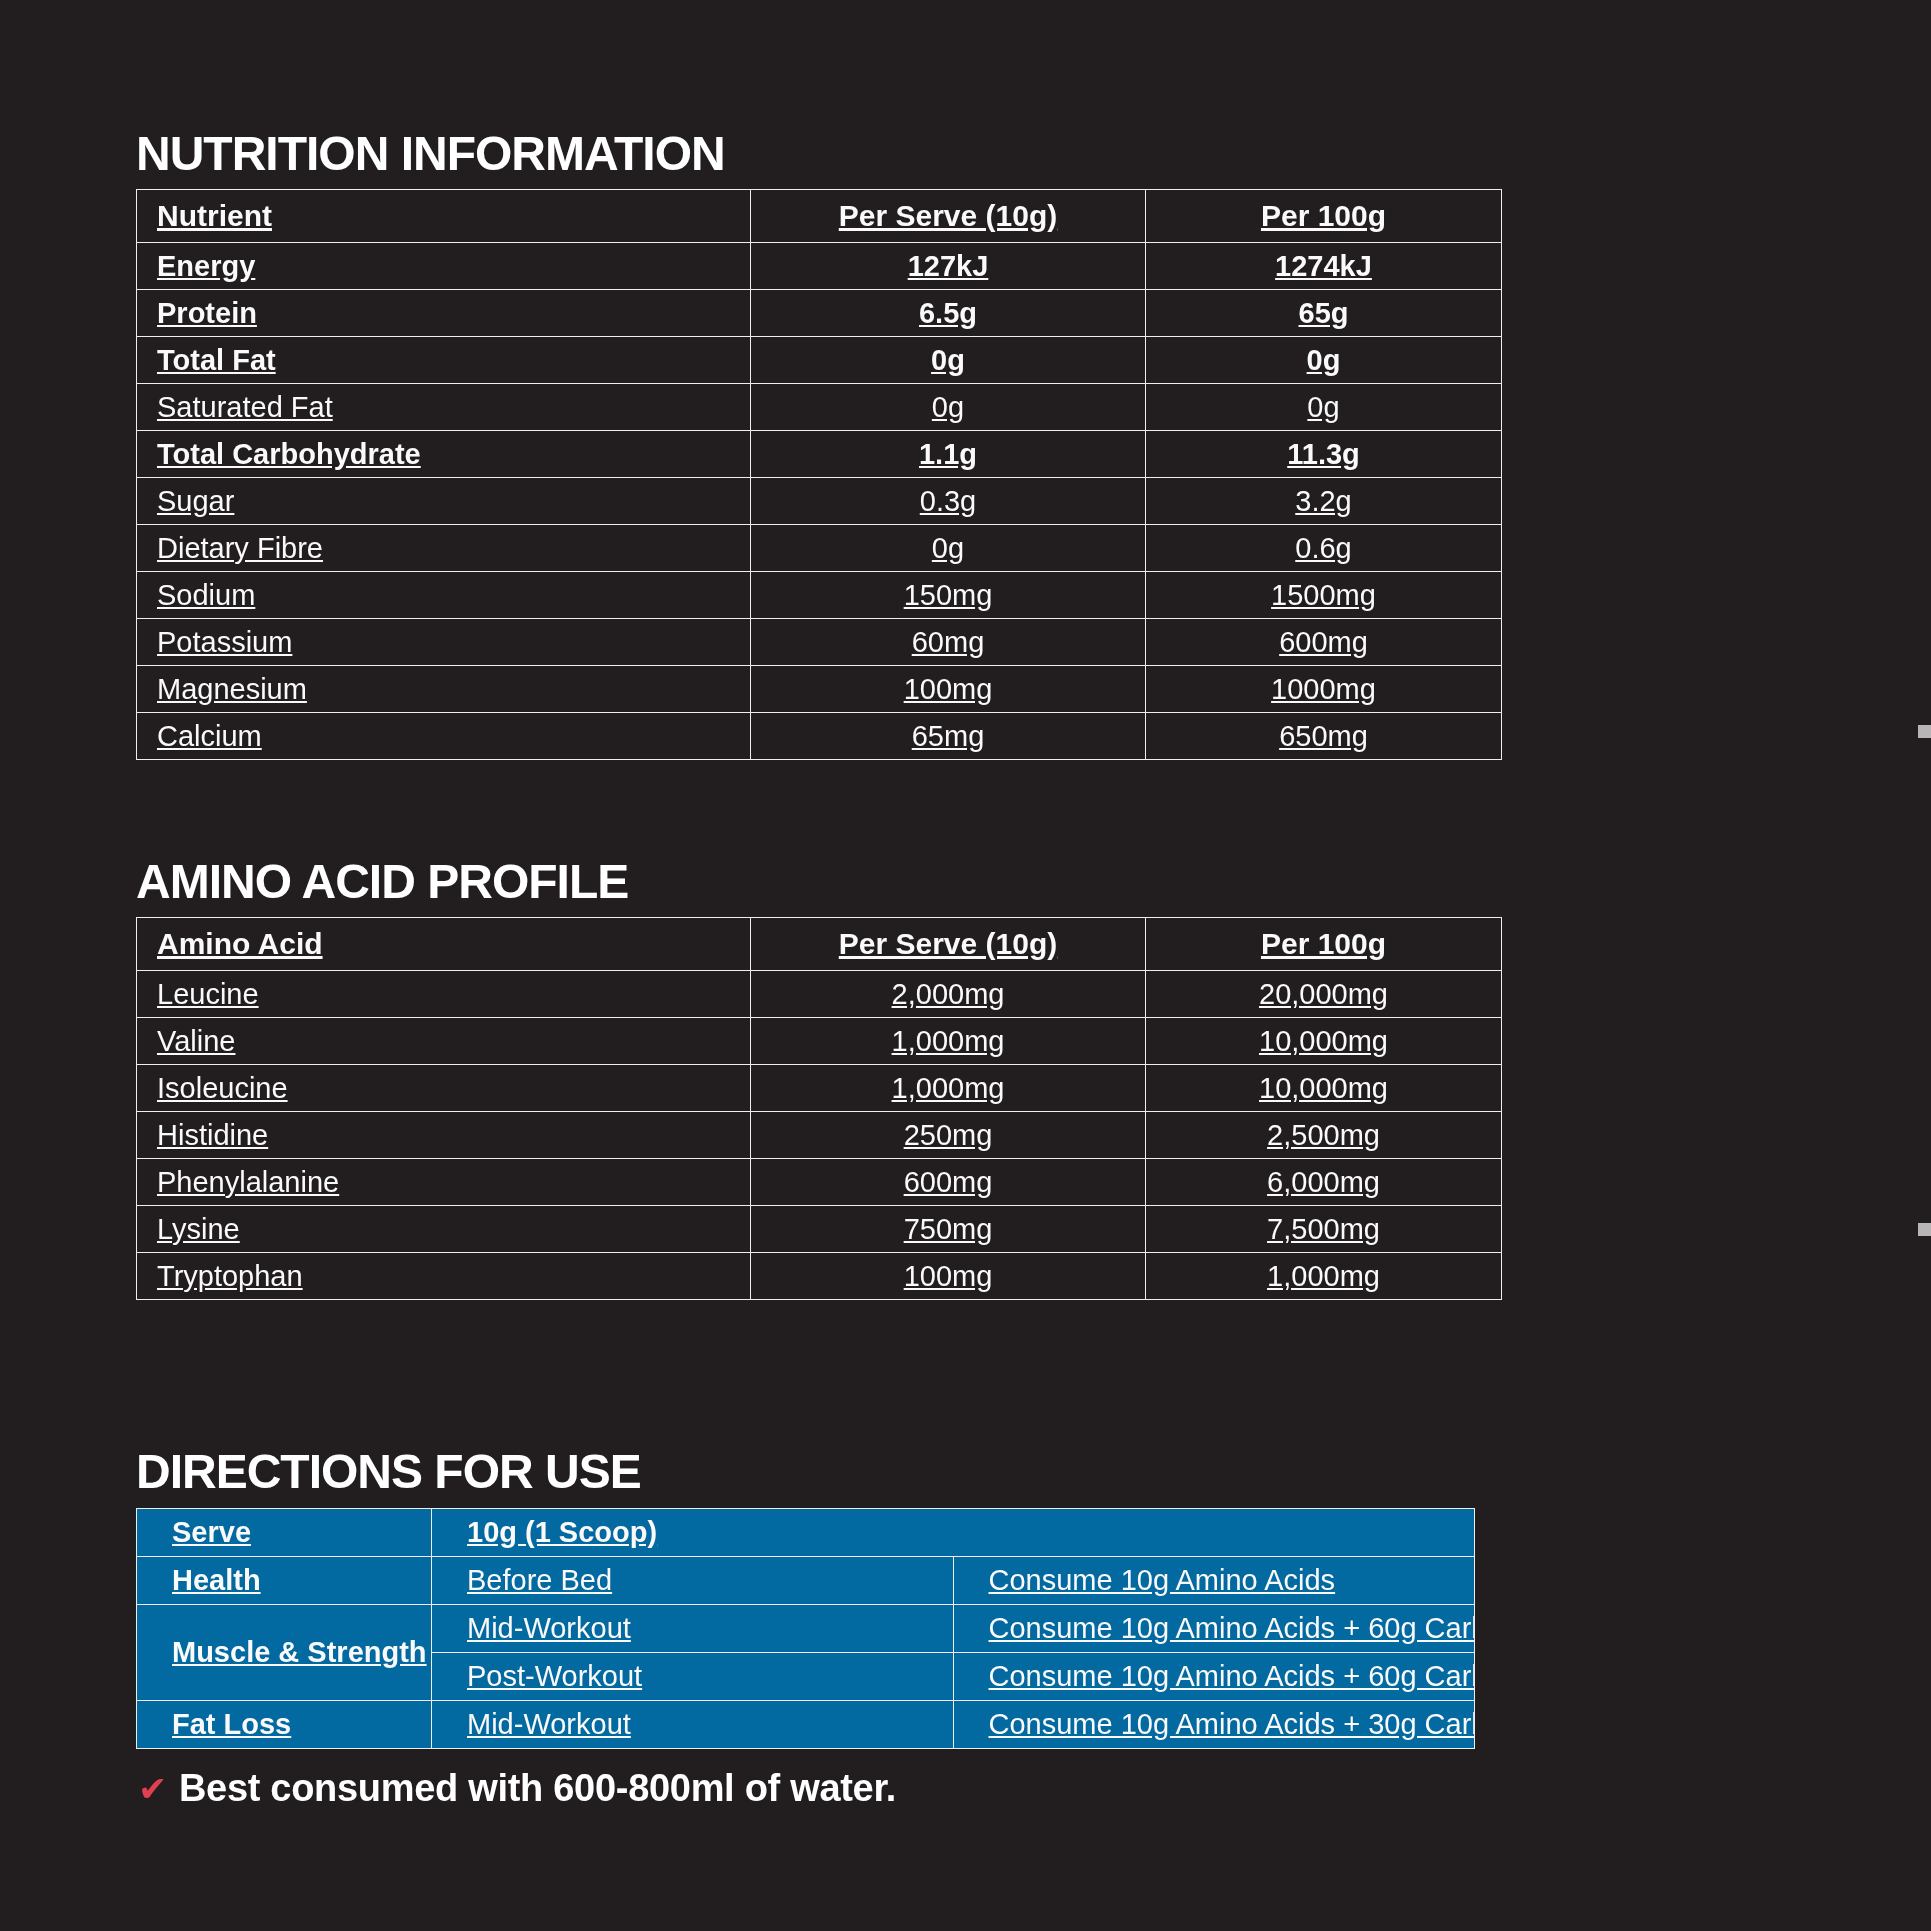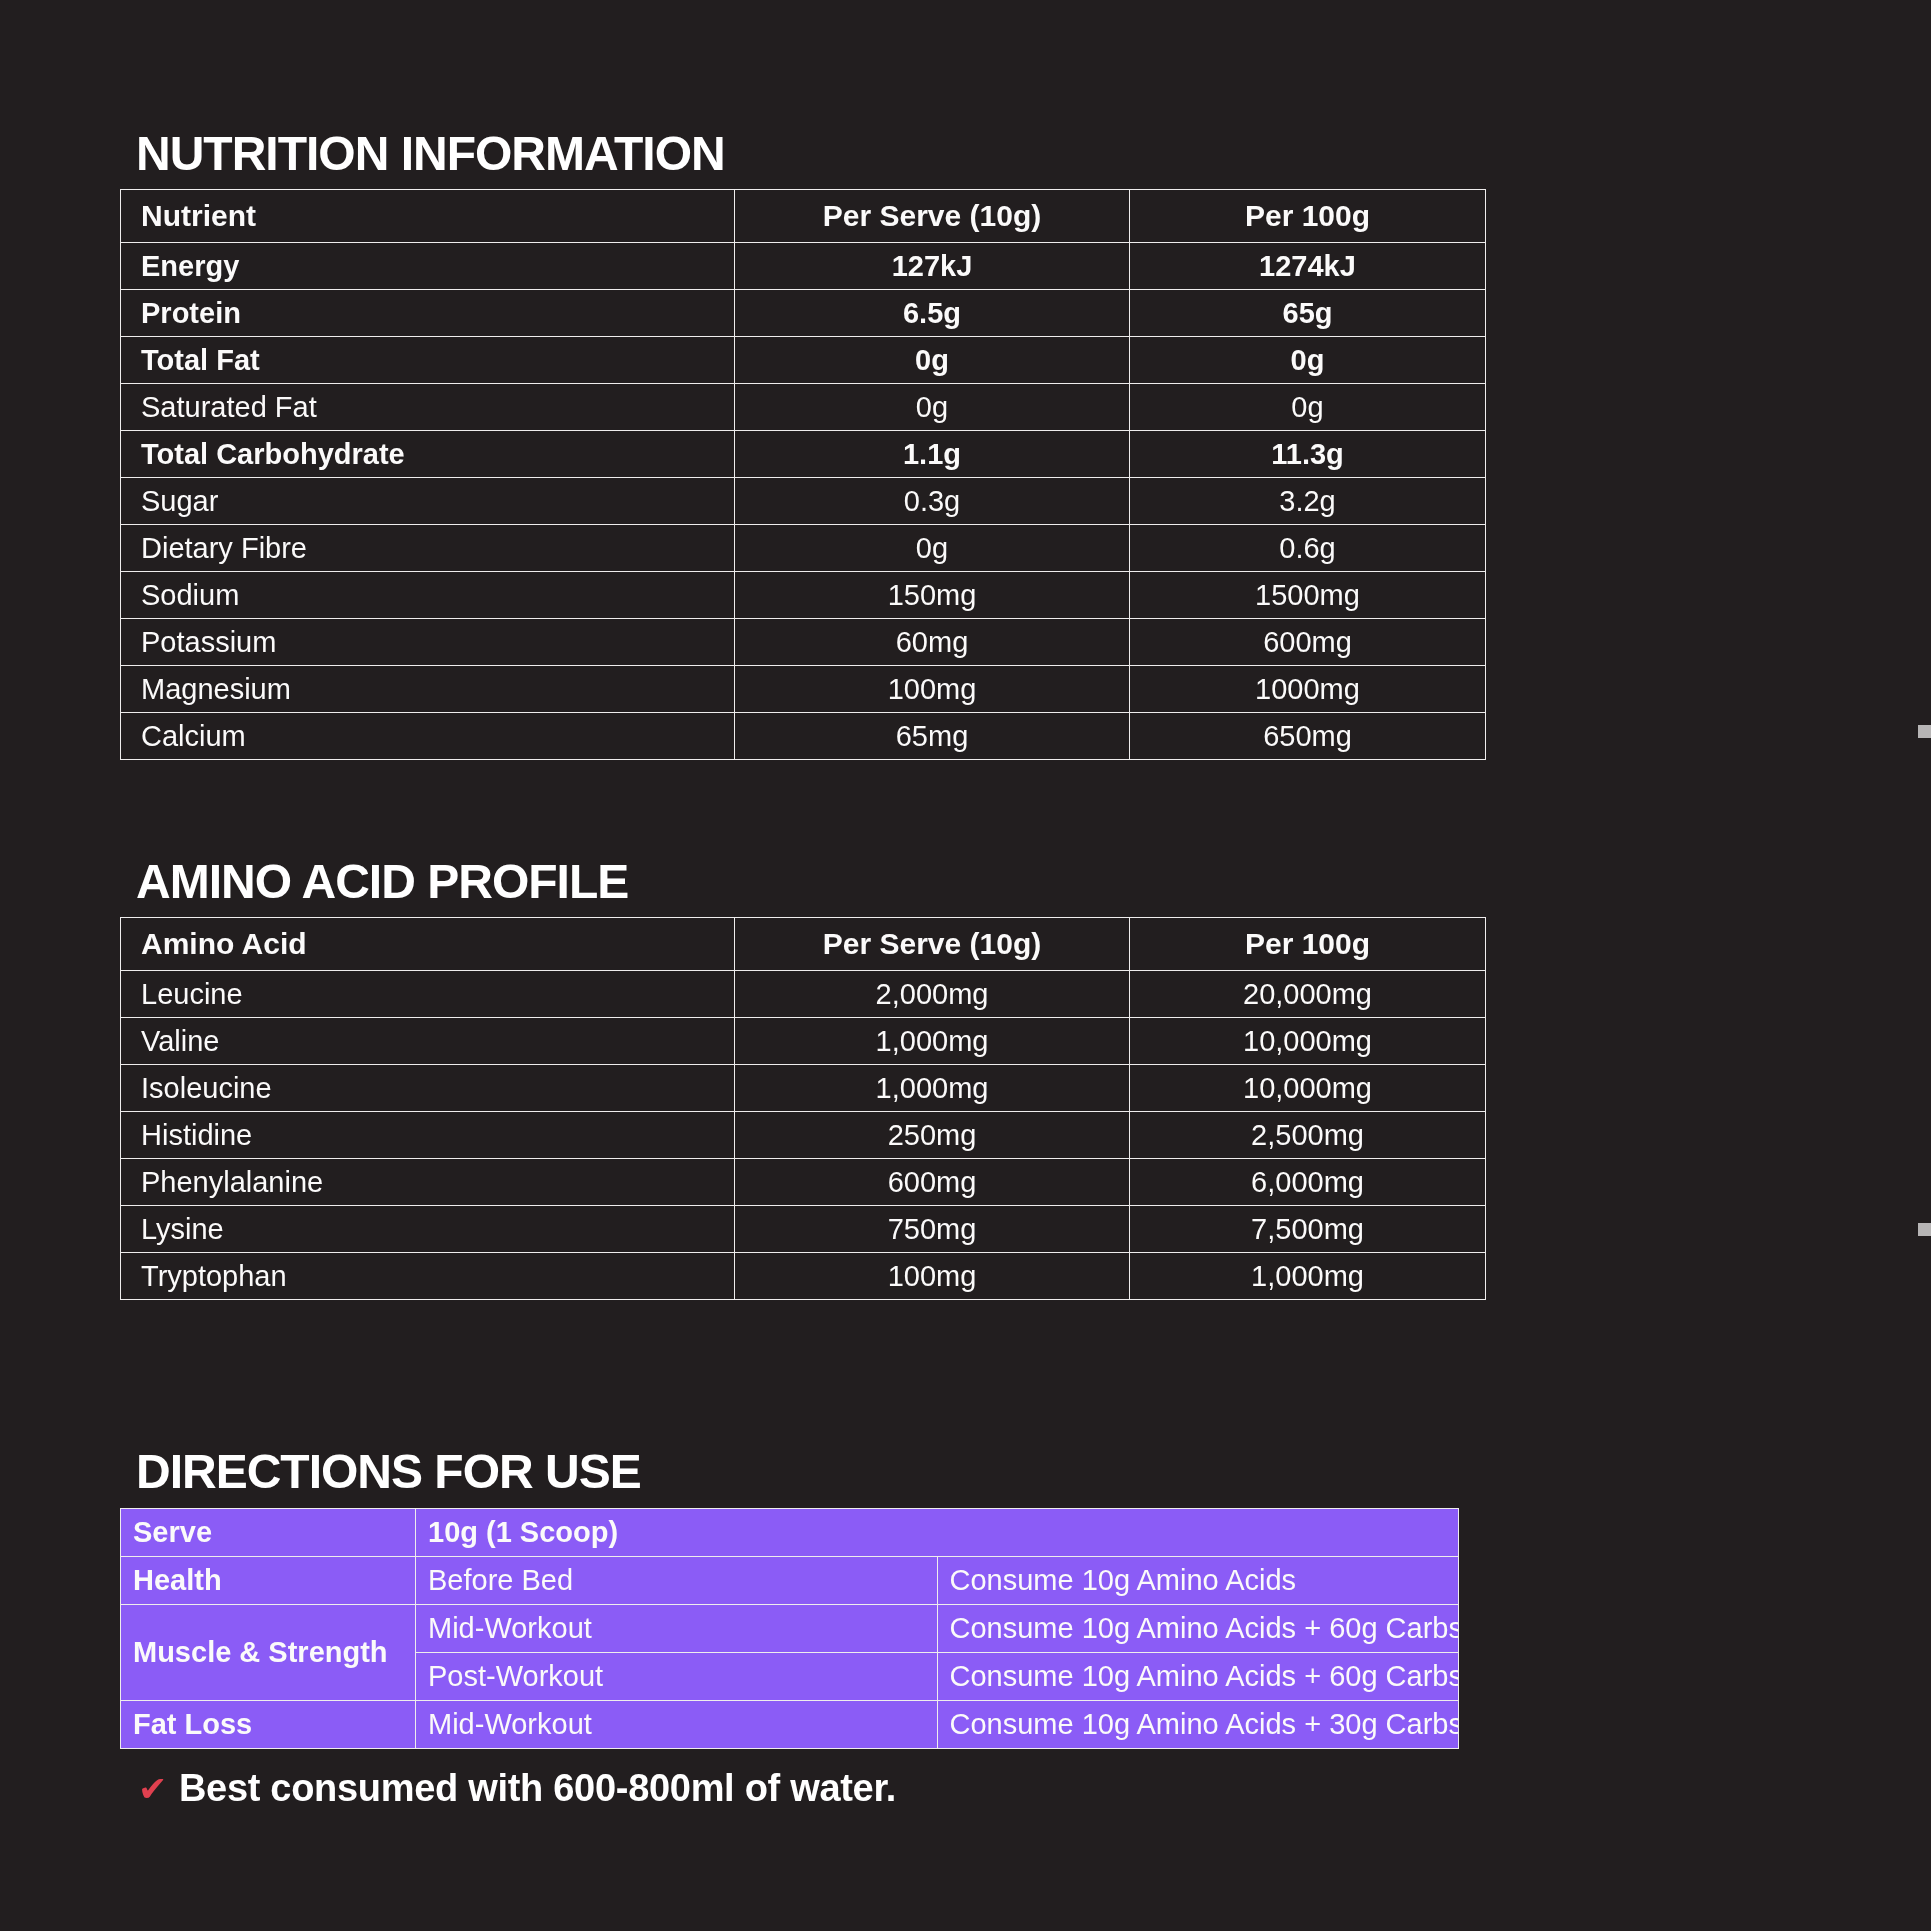--- a/index.html
+++ b/index.html
@@ -19,24 +19,25 @@
     letter-spacing: -1px;
     color: #ffffff;
     white-space: nowrap;
   }
   #title-nutrition { top: 126px; }
   #title-amino    { top: 854px; }
   #title-directions { top: 1444px; }
 
   table {
     position: absolute;
-    left: 120px;
+    left: 136px;
     border-collapse: collapse;
     table-layout: fixed;
     width: 1339px;
+    text-decoration: underline;
   }
   #nutrition-table { top: 189px; }
   #amino-table     { top: 917px; }
   #directions-table{ top: 1508px; }
 
   td, th {
     border: 1.9px solid #efeded;
     font-size: 29px;
     font-weight: 400;
     color: #fbfafa;
@@ -48,23 +49,23 @@
   #nutrition-table td, #amino-table td { height: 47px; }
 
   .col-name  { width: 614px; text-align: left; padding-left: 20px; }
   .col-serve { width: 395px; text-align: center; }
   .col-100   { width: 356px; text-align: center; }
   th { font-weight: 700; }
   tr.b td { font-weight: 700; }
 
   
   #directions-table td, #directions-table th {
-    background: #8b5cf6;
+    background: #0369a1;
     text-align: left;
-    padding-left: 12px;
+    padding-left: 35px;
     height: 48px;
   }
   #directions-table .d-col1 { width: 295px; }
   #directions-table .d-col2 { width: 330px; }
   #directions-table .d-col3 { width: 714px; }
   #directions-table td { font-weight: 400; }
   #directions-table th { font-weight: 700; }
 
   .footnote {
     position: absolute;

